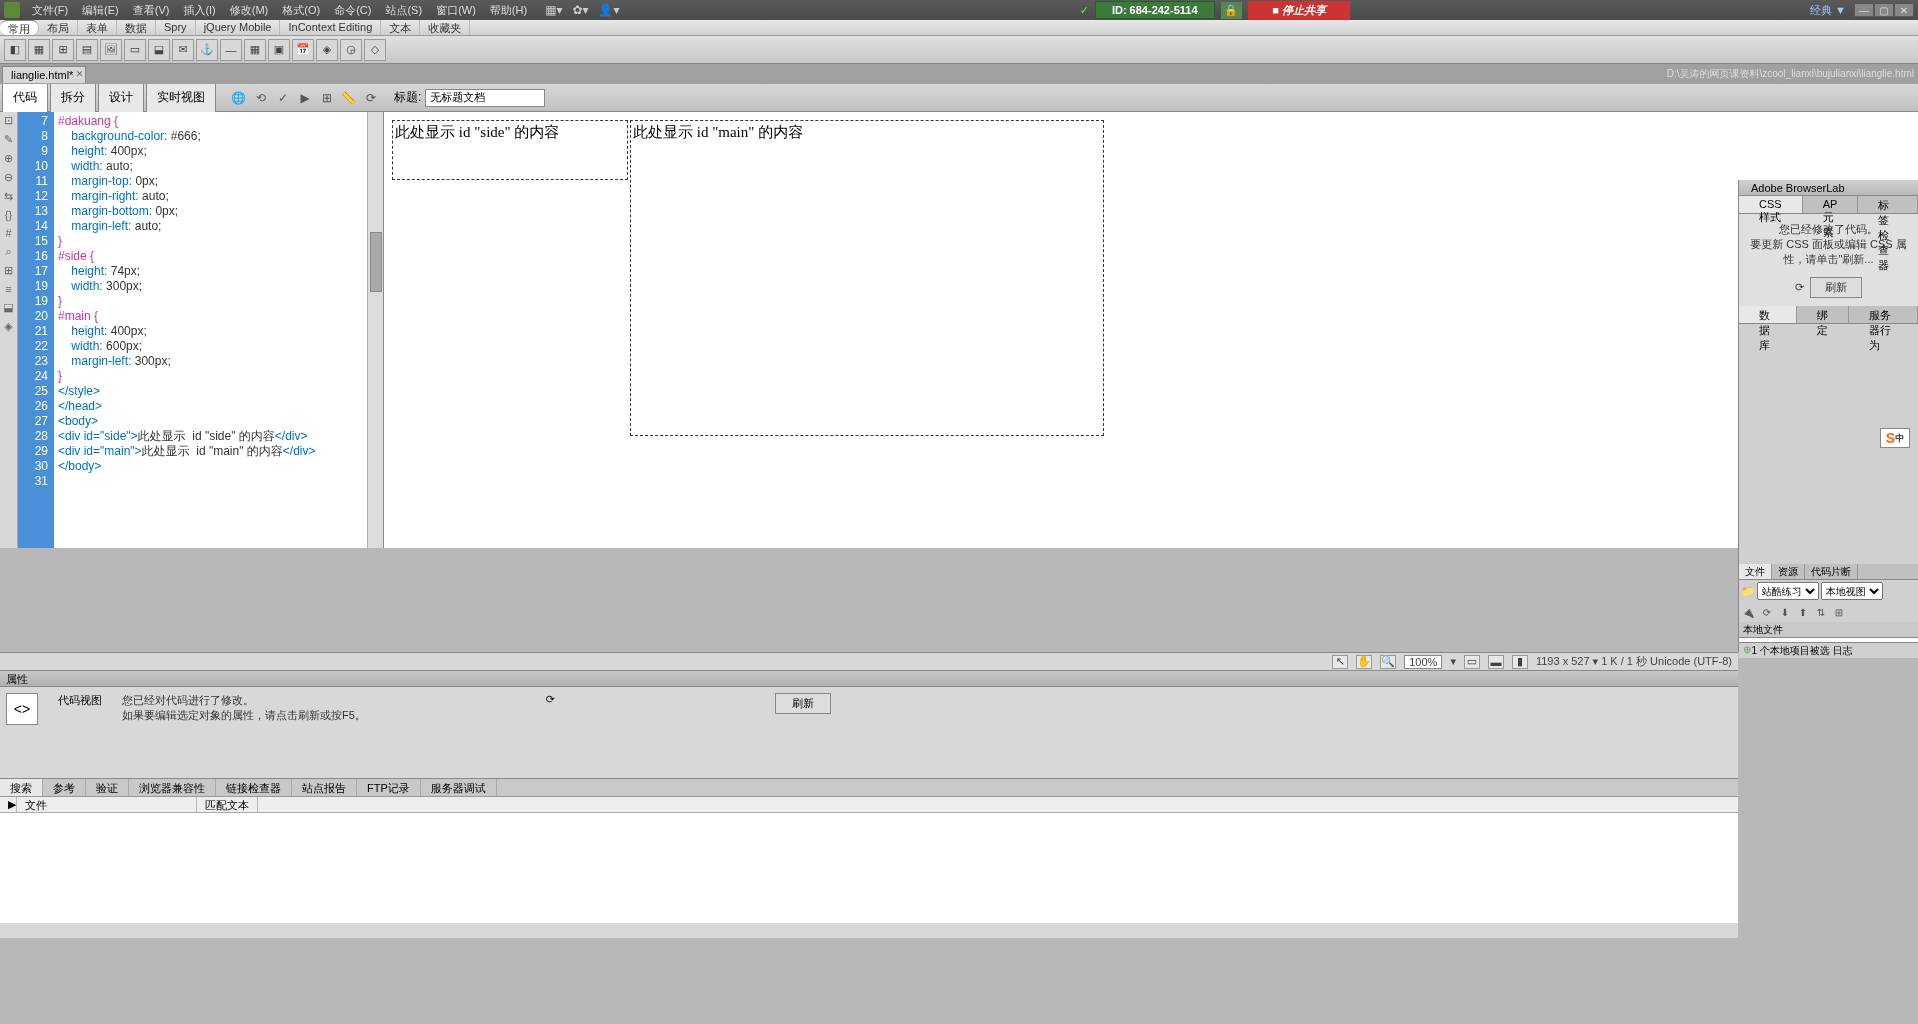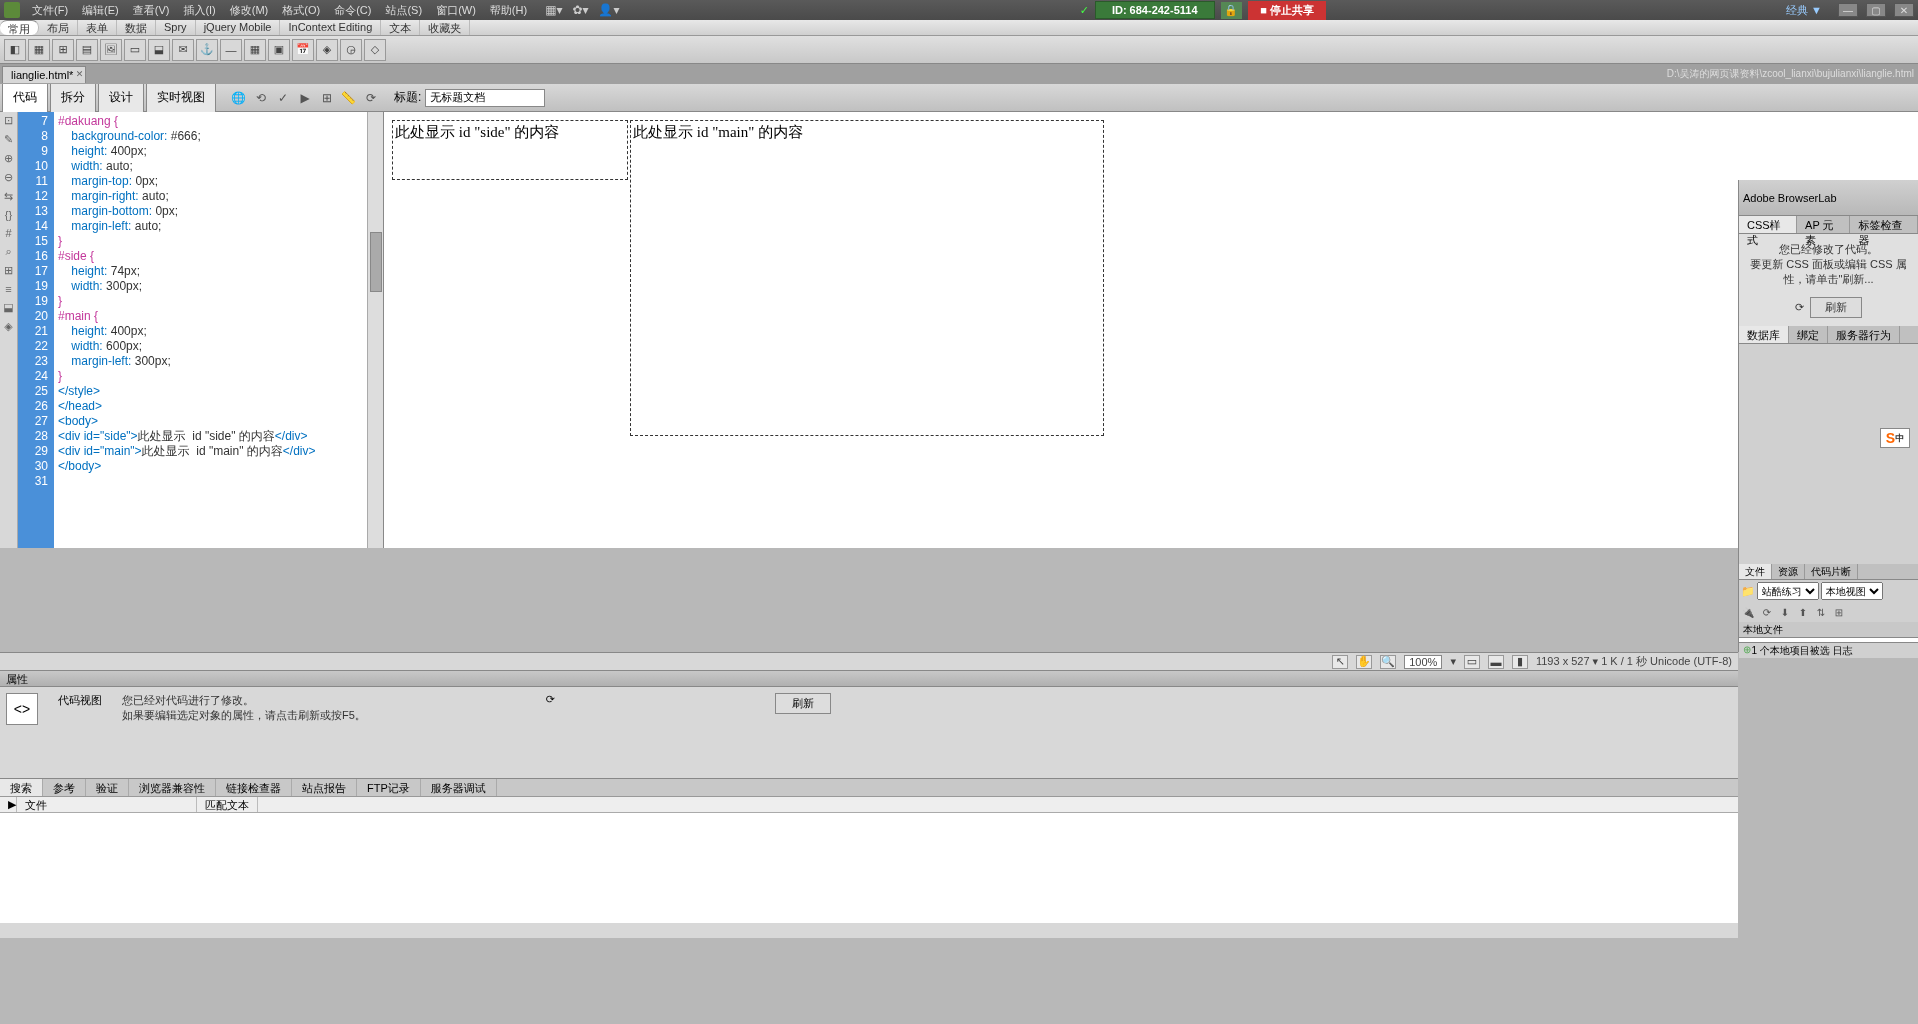--- a/index.html
+++ b/index.html
@@ -7,22 +7,22 @@
 
 .titlebar { height: 20px; background: linear-gradient(#5a5a5a,#4a4a4a); display:flex; align-items:center; padding:0 4px; color:#ddd; }
 .titlebar .logo { width:16px; height:16px; background:#5c8a3a; border-radius:2px; margin-right:6px; display:inline-block;}
 .titlebar .menus { display:flex; gap:2px; }
 .titlebar .menus span { padding:2px 6px; cursor:default; }
 .titlebar .tb-icons { margin-left:12px; display:flex; gap:10px; color:#ccc;}
 .titlebar .tb-icons span{ font-size:12px;}
 .titlebar .conn { margin-left:auto; display:flex; align-items:center; gap:6px;}
 .titlebar .conn .id-box{ background:#3a7a3a; color:#fff; padding:2px 16px; border:1px solid #2a5a2a; font-weight:bold;}
 .titlebar .conn .lock{ background:#585; padding:2px 4px; color:#fff;}
-.titlebar .conn .stop{ background:#c33; color:#fff; padding:2px 12px; font-weight:bold;}
-.titlebar .right { margin-left:auto; display:flex; gap:8px; align-items:center;}
+.titlebar .conn .stop{ background:#c33; color:#fff; padding:2px 24px; font-weight:bold;font-style:italic;}
+.titlebar .right { margin-left:auto; display:flex; align-items:center;}
 .titlebar .right .workspace{ color:#9cf; margin-right:8px;}
 .titlebar .winbtn { width:20px; height:14px; background:#888; border:1px solid #555; display:flex; align-items:center; justify-content:center; font-size:10px;}
 
 .insertbar { height:16px; background: linear-gradient(#e8e8e8,#d0d0d0); border-bottom:1px solid #999; display:flex; font-size:11px;}
 .insertbar span { padding:1px 8px; border-right:1px solid #bbb; color:#333;}
 .insertbar span.active{ background:#fff; border-top:1px solid #888;border-radius:7px;}
 
 .toolbar { height:28px; background: linear-gradient(#e0e0e0,#c8c8c8); border-bottom:1px solid #888; display:flex; align-items:center; padding:2px 4px; gap:2px;}
 .toolbar .tbtn { width:22px; height:22px; background:#d8d8d8; border:1px solid #999; display:flex; align-items:center; justify-content:center; font-size:11px; color:#444;}
 
@@ -52,23 +52,23 @@
 .code-text .tag{ color:#0070c0;}
 .code-text .brace{ color:#c3389b;}
 .code-scroll{ width:16px; background:#ddd; border-left:1px solid #aaa; position:relative;}
 .code-scroll .thumb{ position:absolute; top:120px; left:2px; width:12px; height:60px; background:#aaa; border:1px solid #888;}
 
 .design-panel { flex:1; background:#fff; position:relative; padding:8px;}
 .dashed-box{ border:1px dashed #333; position:absolute;}
 .box-side{ left:8px; top:8px; width:236px; height:60px; padding:2px;}
 .box-main{ left:246px; top:8px; width:474px; height:316px; padding:2px;}
 .dashed-box span{ font-size:15px; font-family:SimSun;}
-.panel-hdr{ height:36px; background:linear-gradient(#d0d0d0,#b8b8b8); border-bottom:1px solid #888; display:flex; align-items:center; padding:0 4px; font-size:11px;}
+.panel-hdr{ height:16px; background:linear-gradient(#d0d0d0,#b8b8b8); border-bottom:1px solid #888; display:flex; align-items:center; padding:0 12px; font-size:11px;}
 .panel-tabs{ display:flex; height:18px; background:#c0c0c0; border-bottom:1px solid #888;}
-.panel-tabs span{ padding:2px 8px; border-right:1px solid #999; font-size:11px;}
+.panel-tabs span{ padding:2px 20px; border-right:1px solid #999; font-size:11px;}
 .panel-tabs span.active{ background:#e8e8e8;}
 .panel-body{ flex:1; background:#e0e0e0; padding:8px; font-size:11px; color:#333; text-align:center;}
 .refresh-row{ display:flex; justify-content:center; align-items:center; gap:6px; margin-top:10px;}
 .refresh-btn{ padding:2px 14px; border:1px solid #888; background:#ddd;}
 
 .statusbar{ height:18px; background:#d8d8d8; border-top:1px solid #888; display:flex; align-items:center; justify-content:flex-end; padding:0 6px; gap:8px; font-family:Consolas,monospace; font-size:11px; color:#444;}
 .statusbar .sbtn{ width:16px; height:14px; border:1px solid #999; background:#e8e8e8; display:flex; align-items:center; justify-content:center;}
 .statusbar .zoom{ border:1px solid #888; background:#fff; padding:0 4px;}
 
 .prop-panel{ height:108px; background:#d8d8d8; border-top:1px solid #888;}

